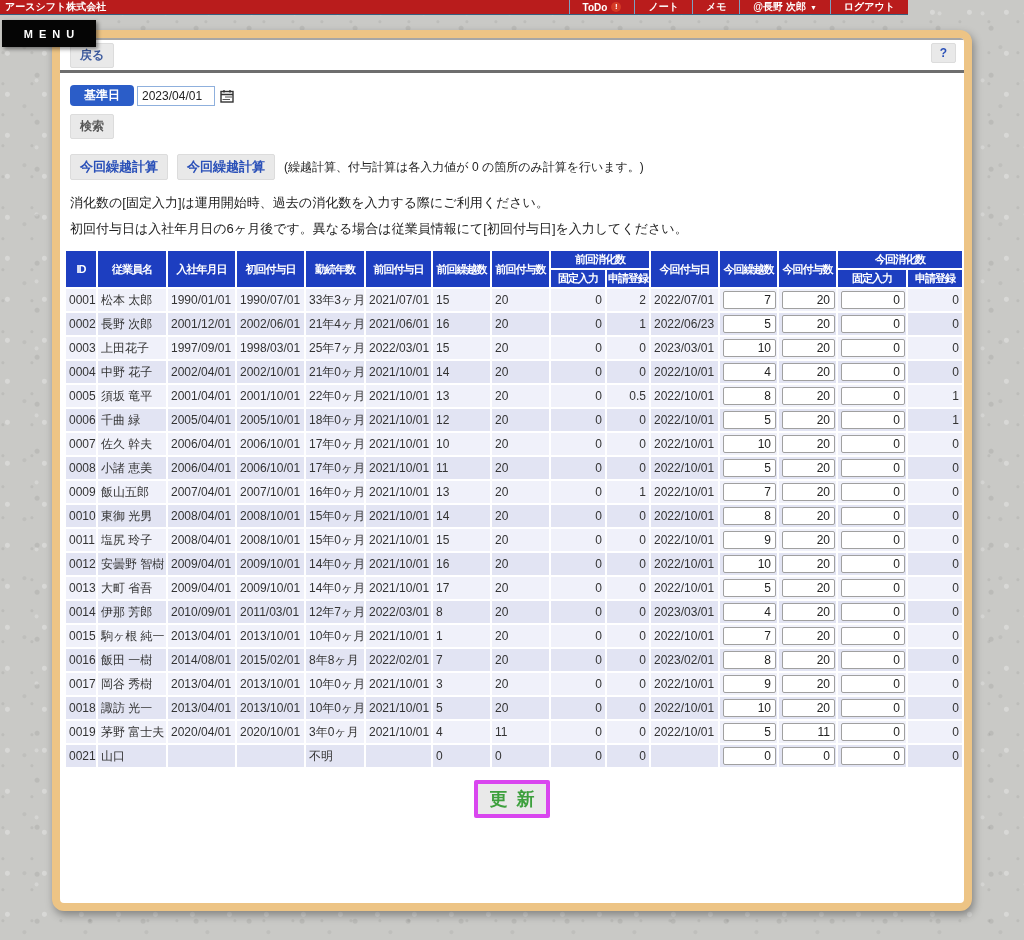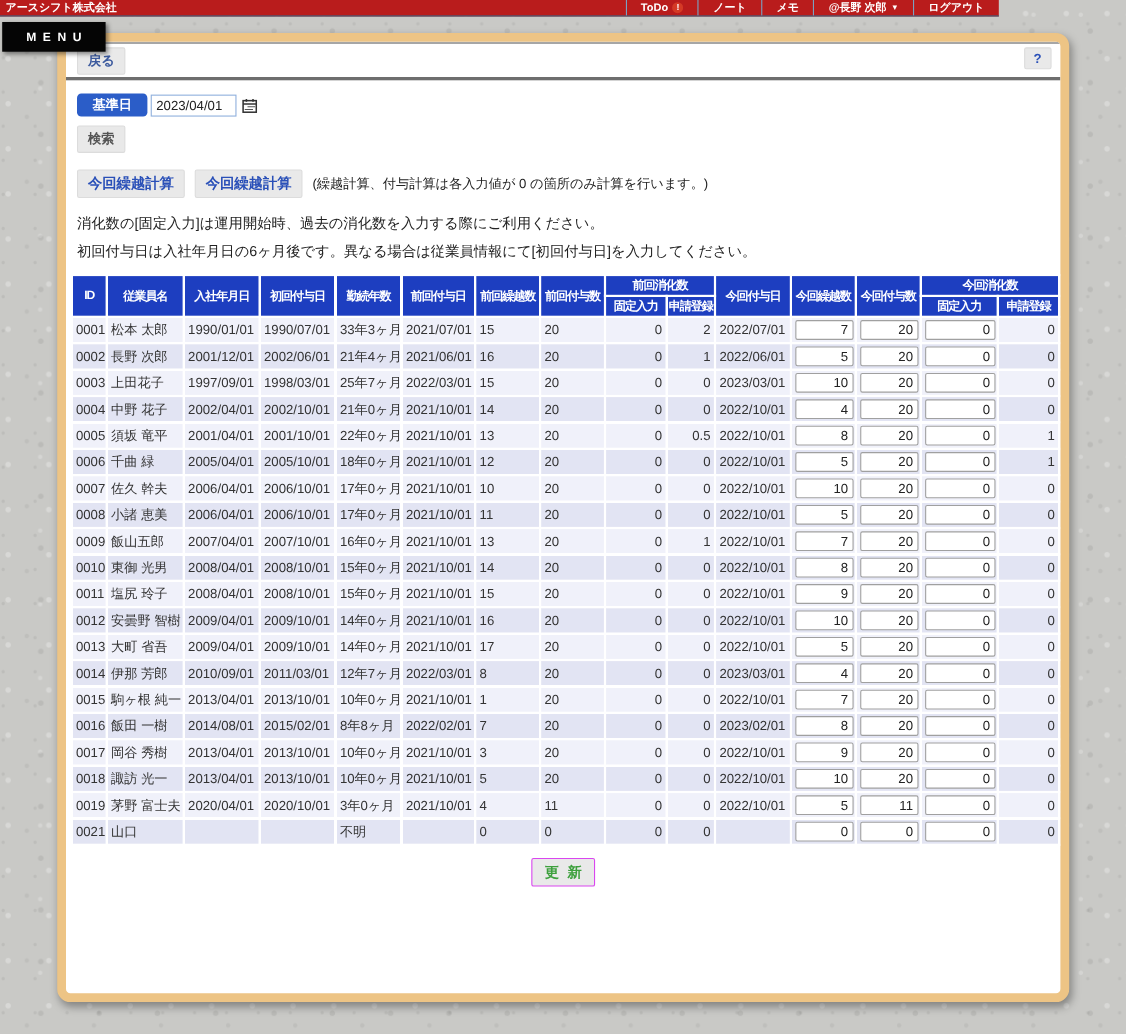--- a/index.html
+++ b/index.html
@@ -74,21 +74,21 @@
   td.c-left{text-align:left;}
   td.c-num{text-align:left;padding-right:11px;}
   td.c-num2{text-align:right;padding-right:6px;}
   td.c-input{text-align:right;padding:0 2px;}
   td.c-input input{height:18px;border:1px solid #a0a0a0;border-radius:2px;text-align:right;
     font-size:12px;padding:0 4px;font-family:"Liberation Sans",sans-serif;color:#222;vertical-align:middle;}
   input.in-sm{width:53px;}
   input.in-md{width:64px;}
   
   .update-row{text-align:center;margin-top:11px;}
-  .btn-update{color:#3da03d;font-size:13px;letter-spacing:2px;border:1px solid #d946ef;padding-left:11px;}
+  .btn-update{color:#3da03d;font-size:18px;letter-spacing:2px;border:4px solid #d946ef;padding-left:11px;}
 </style>
 </head>
 <body>
 
 <div class="topbar">
   <span class="company">アースシフト株式会社</span>
   <div class="topnav">
     <div class="nav-item">
       <span>ToDo</span>
       <span class="alert-ico">!</span>
@@ -214,21 +214,21 @@
     <td class="c-left">0002</td>
     <td class="c-left">長野 次郎</td>
     <td class="c-left">2001/12/01</td>
     <td class="c-left">2002/06/01</td>
     <td class="c-left">21年4ヶ月</td>
     <td class="c-left">2021/06/01</td>
     <td class="c-num">16</td>
     <td class="c-num">20</td>
     <td class="c-num2">0</td>
     <td class="c-num2">1</td>
-    <td class="c-left">2022/06/01</td>
+    <td class="c-left">2022/06/23</td>
     <td class="c-input"><input class="in-sm" value="5" style=""></td>
     <td class="c-input"><input class="in-sm" value="20" style=""></td>
     <td class="c-input"><input class="in-md" value="0" style=""></td>
     <td class="c-num2">0</td>
   </tr>
           <tr>
     <td class="c-left">0003</td>
     <td class="c-left">上田花子</td>
     <td class="c-left">1997/09/01</td>
     <td class="c-left">1998/03/01</td>

